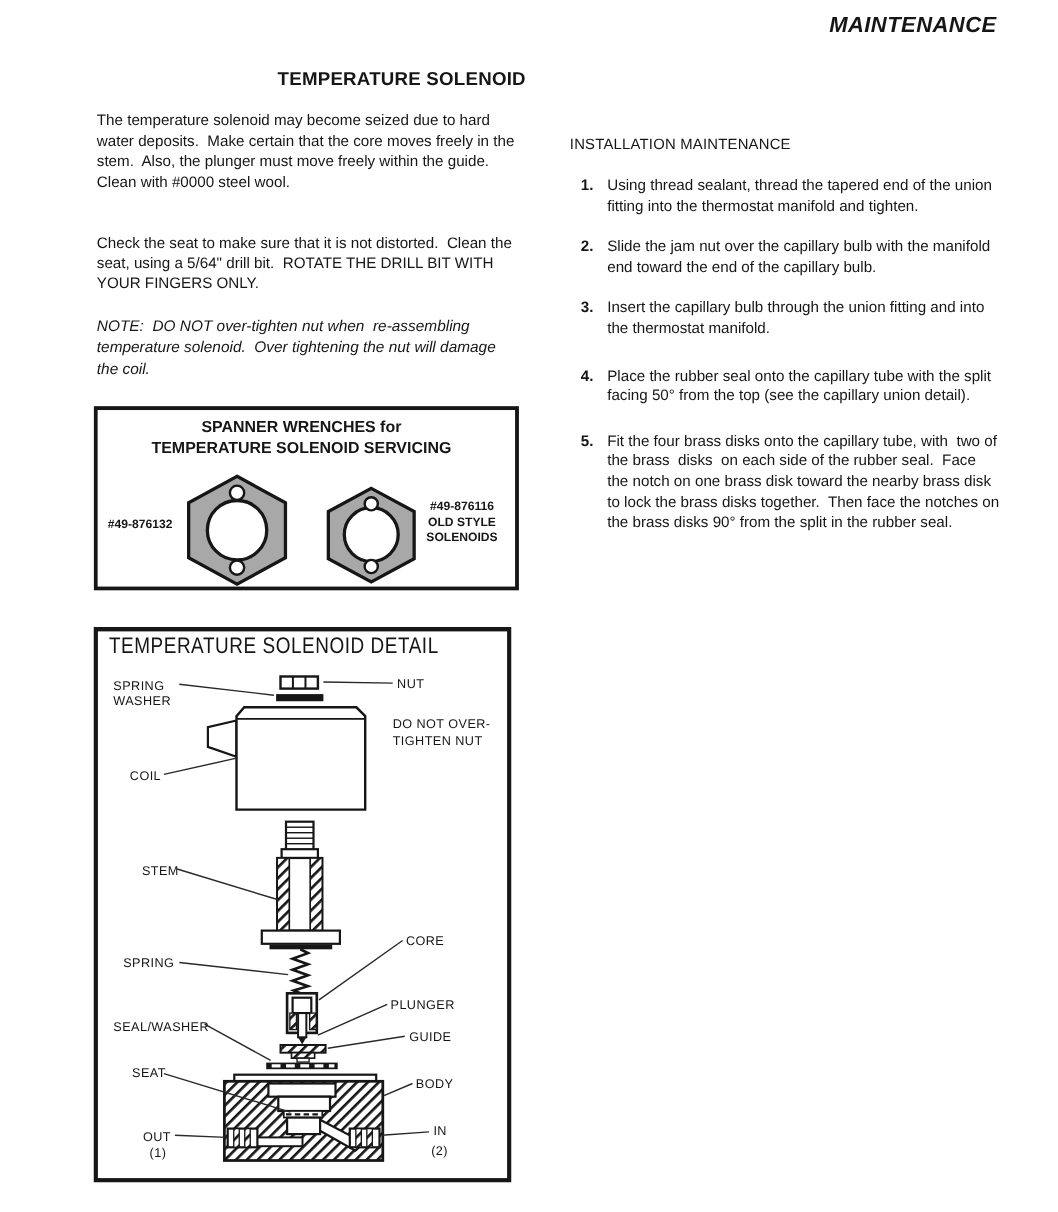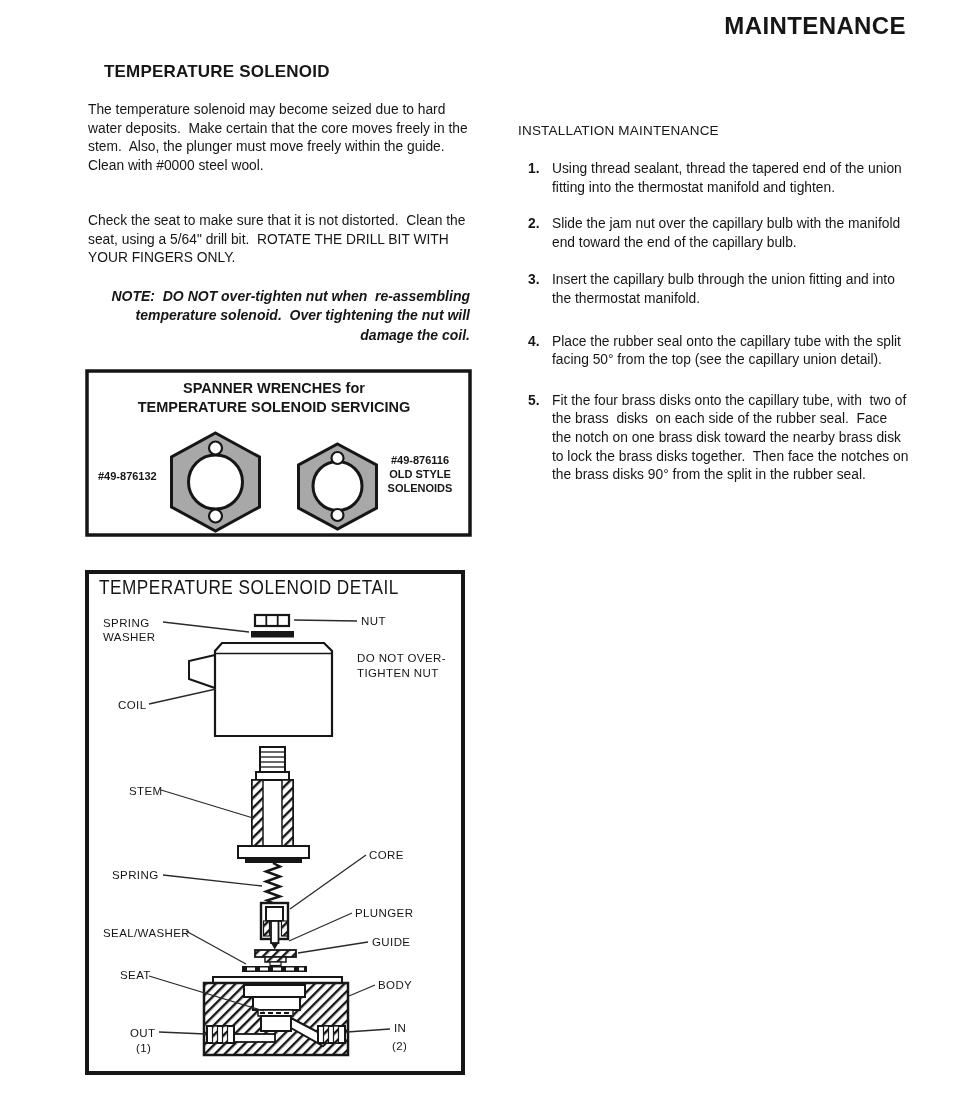--- a/index.html
+++ b/index.html
@@ -3,41 +3,41 @@
 <meta charset="utf-8">
 <style>
   html,body { margin:0; padding:0; background:#ffffff; }
   .page {
     position:relative; width:962px; height:1102px; background:#ffffff;
     font-family:"Liberation Sans", sans-serif; color:#161616; overflow:hidden;
   }
   .abs { position:absolute; }
   .h-main { font-size:17px; font-weight:bold; letter-spacing:0.2px; line-height:23px; }
   .body-text { font-size:13.8px; line-height:18.6px; white-space:pre-wrap; }
-  .note-text { font-size:14px; line-height:19.3px; font-weight:bold; font-style:italic; white-space:pre-wrap;text-align:right; }
-  .maintenance { font-size:24px; font-weight:bold; letter-spacing:0.4px; }
+  .note-text { font-size:14px; line-height:19.3px; font-weight:normal; font-style:italic; white-space:pre-wrap; }
+  .maintenance { font-size:20px; font-weight:bold; font-style:italic; letter-spacing:0.4px; }
   .sub-head { font-size:13.5px; letter-spacing:0.2px; }
   .steps { width:392px; }
   .step { display:flex; }
   .step:nth-child(1){ margin-bottom:18px; }
   .step:nth-child(2){ margin-bottom:19px; }
   .step:nth-child(3){ margin-bottom:24px; }
   .step:nth-child(4){ margin-bottom:22px; }
   .step-num { font-weight:bold; flex:none; width:34px; padding-left:10px; box-sizing:border-box; font-size:13.8px; line-height:18.6px; }
   .step-text { font-size:13.8px; line-height:18.6px; white-space:pre-wrap; flex:1; }
   svg text { fill:#161616; }
 </style>
 </head>
 <body>
 
 <div class="page">
 
   <div class="abs maintenance" style="top:12px; right:56px;">MAINTENANCE</div>
 
-  <div class="abs h-main" style="left:104px; top:60px; width:390px;">TEMPERATURE SOLENOID</div>
+  <div class="abs h-main" style="left:88px; top:60px; width:390px;text-align:right;">TEMPERATURE SOLENOID</div>
 
   <div class="abs body-text" style="left:88px; top:101px; width:388px;">The temperature solenoid may become seized due to hard water deposits.  Make certain that the core moves freely in the stem.  Also, the plunger must move freely within the guide.  Clean with #0000 steel wool.</div>
 
   <div class="abs body-text" style="left:88px; top:212px; width:388px;">Check the seat to make sure that it is not distorted.  Clean the seat, using a 5/64" drill bit.  ROTATE THE DRILL BIT WITH YOUR FINGERS ONLY.</div>
 
   <div class="abs note-text" style="left:88px; top:287px; width:382px;">NOTE:  DO NOT over-tighten nut when  re-assembling temperature solenoid.  Over tightening the nut will damage the coil.</div>
 
   <svg class="abs" style="left:85px; top:369px;" width="387" height="168" viewBox="85 369 387 168">
     <rect x="87" y="371" width="383" height="164" fill="#ffffff" stroke="#161616" stroke-width="3.5"></rect>
     <text x="274" y="393" text-anchor="middle" font-size="14.5" font-weight="bold">SPANNER WRENCHES for</text>

